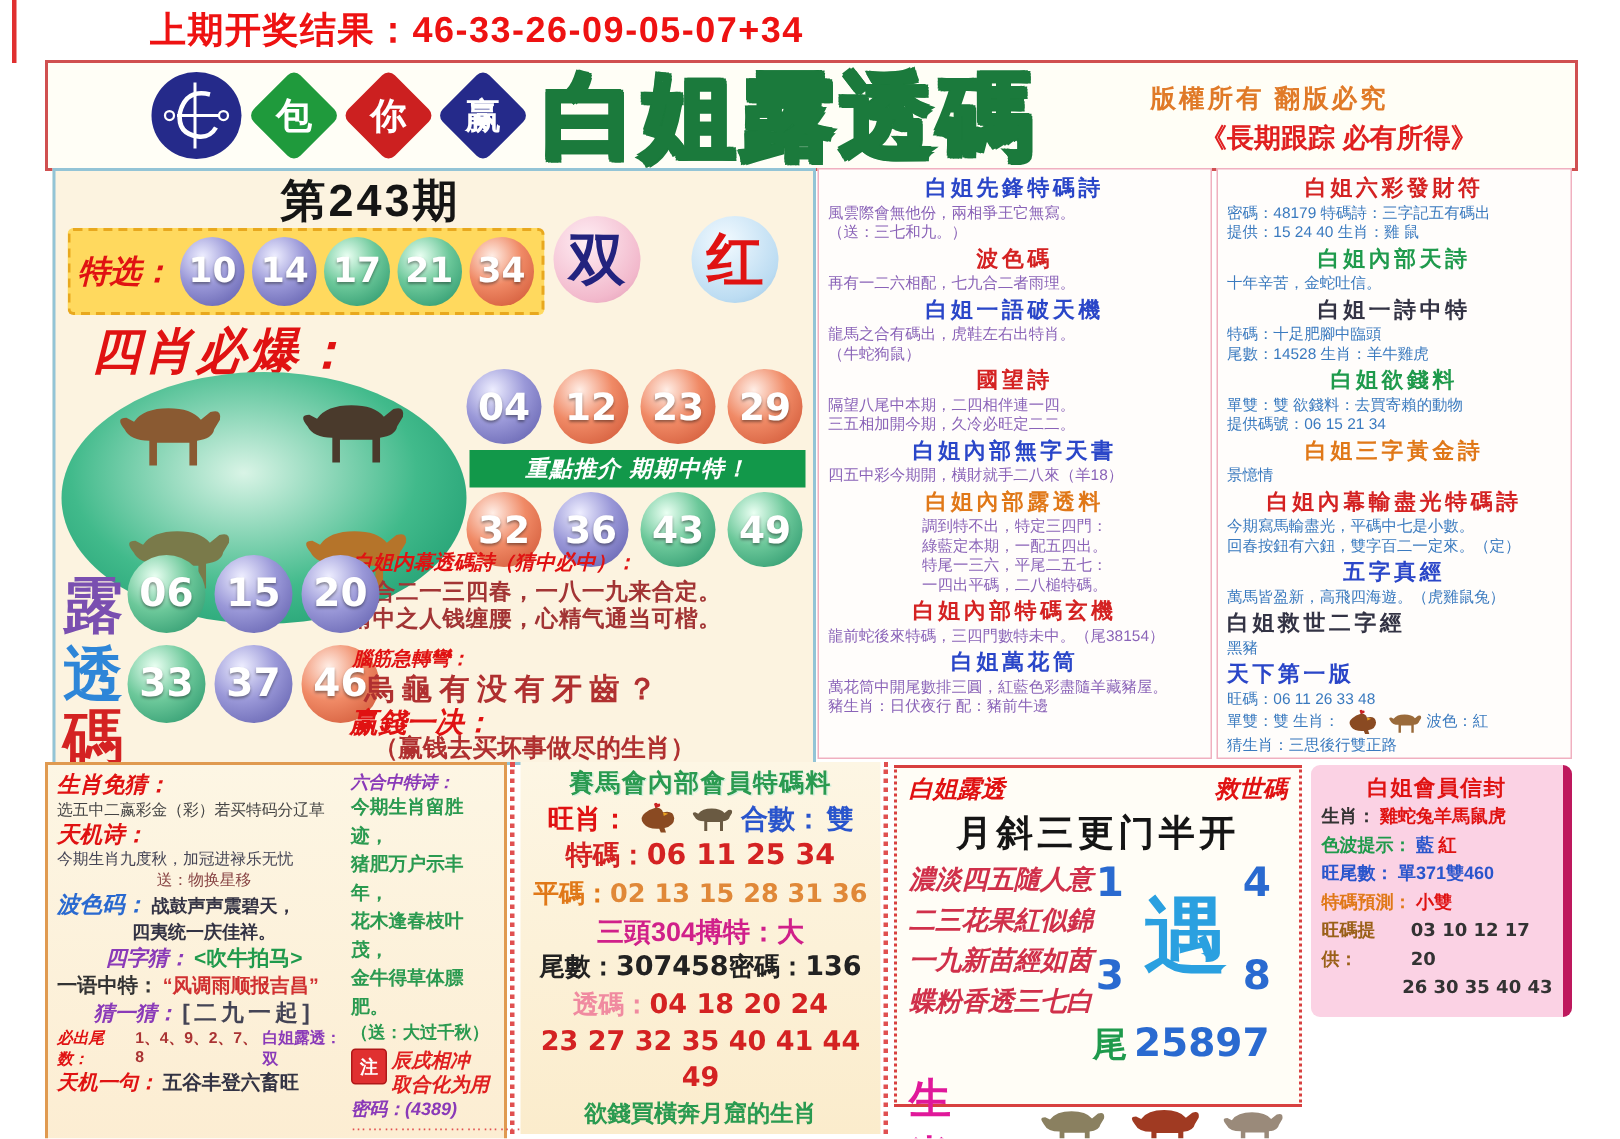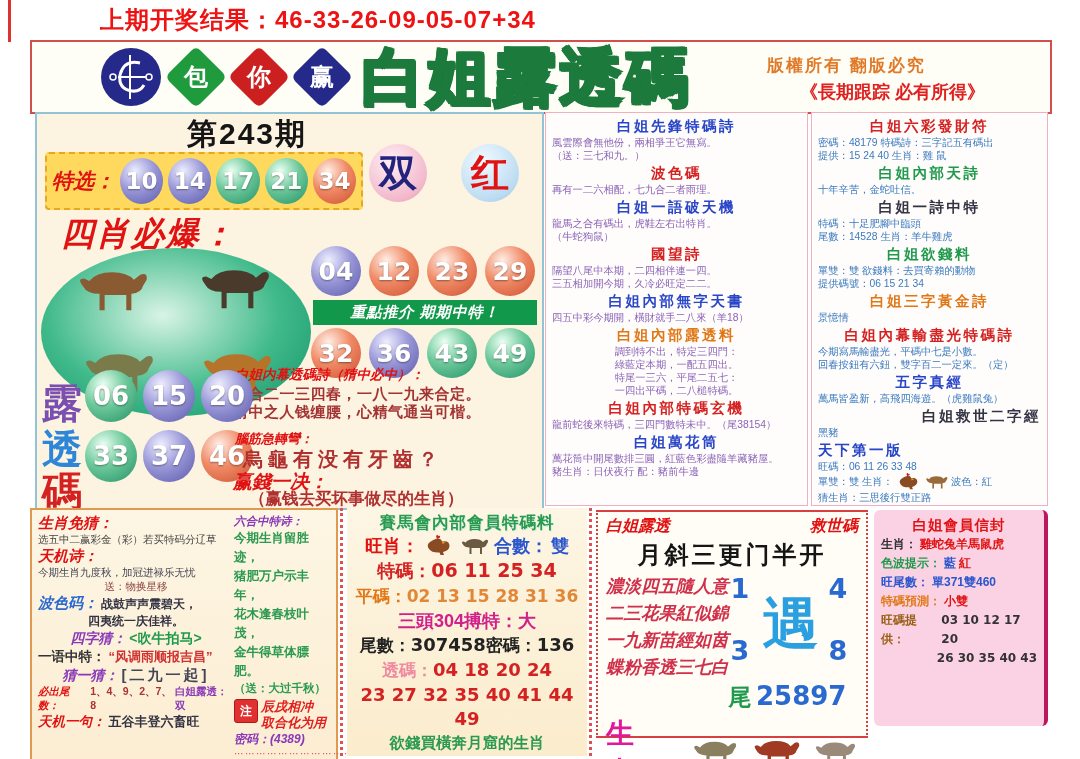--- a/index.html
+++ b/index.html
@@ -71,21 +71,21 @@
   .c-red{color:#d42222;} .c-blue{color:#2a46c8;} .c-green{color:#1f9a4c;}
   .c-orange{color:#e07818;} .c-dark{color:#333344;} .c-purple{color:#8a63b8;}
   .iconline{display:flex;align-items:center;gap:2px;font-size:10.3px;line-height:14px;color:#3a7abf;}
   .mini-ani{width:26px;height:18px;}
   
   .b1{left:30px;top:508px;width:308px;height:256px;border:2px solid #e09a50;background:linear-gradient(#fdf6e4,#fcedd2);box-sizing:border-box;padding:4px 6px;}
   .vdots1{left:340px;top:508px;height:248px;border-left:3px dotted #e05050;}
   .b2{left:347px;top:508px;width:240px;height:248px;background:linear-gradient(#fdf6e4,#fbeccc);box-sizing:border-box;padding:2px 4px;text-align:center;}
   .vdots2{left:589px;top:508px;height:248px;border-left:3px dotted #e05050;}
   .b3{left:596px;top:510px;width:272px;height:228px;background:#fffdf6;border:2px solid #d84040;border-left-style:dotted;border-right-style:dotted;box-sizing:border-box;padding:4px 8px;}
-  .b4{left:874px;top:510px;width:174px;height:216px;background:#fbd2e4;border-radius:6px;box-sizing:border-box;padding:6px 7px;border-right:4px solid #be185d;}
+  .b4{left:874px;top:510px;width:174px;height:168px;background:#fbd2e4;border-radius:6px;box-sizing:border-box;padding:6px 7px;border-right:6px solid #be185d;}
   .row{display:flex;align-items:baseline;gap:3px;}
   .lab-red-i{color:#e01212;font-weight:bold;font-style:italic;}
   .lab-blue-i{color:#2a6ad0;font-weight:bold;font-style:italic;}
   .lab-purp-i{color:#8a3ab8;font-weight:bold;font-style:italic;}
   .b1 .small{font-size:10.5px;color:#444;}
   .b1-cols{display:flex;}
   .b1-left{width:196px;}
   .b1-right{width:96px;}
   .greenline{color:#2a9a50;font-weight:bold;font-size:12.5px;line-height:19px;}
   .seal{display:inline-flex;align-items:center;justify-content:center;width:22px;height:22px;background:#e03030;color:#fff;
@@ -288,21 +288,21 @@
     <div class="sec">
       <div class="sec-t c-red">白姐內幕輸盡光特碼詩</div>
       <div class="sec-l">今期寫馬輸盡光，平碼中七是小數。</div>
       <div class="sec-l">回春按鈕有六鈕，雙字百二一定來。（定）</div>
     </div>
     <div class="sec">
       <div class="sec-t c-blue">五字真經</div>
       <div class="sec-l">萬馬皆盈新，高飛四海遊。（虎雞鼠兔）</div>
     </div>
     <div class="sec">
-      <div class="sec-t c-dark" style="text-align:right">白姐救世二字經</div>
+      <div class="sec-t c-dark" style="text-align:left">白姐救世二字經</div>
       <div class="sec-l c-purple">黑豬</div>
     </div>
     <div class="sec">
       <div class="sec-t c-blue" style="text-align:left">天下第一版</div>
       <div class="sec-l">旺碼：06 11 26 33 48</div>
       <div class="iconline">
         <span>單雙：雙 生肖：</span>
         <svg class="mini-ani" style="color:#8a4a22">
             <use href="#sym-bird"></use>
           </svg>

